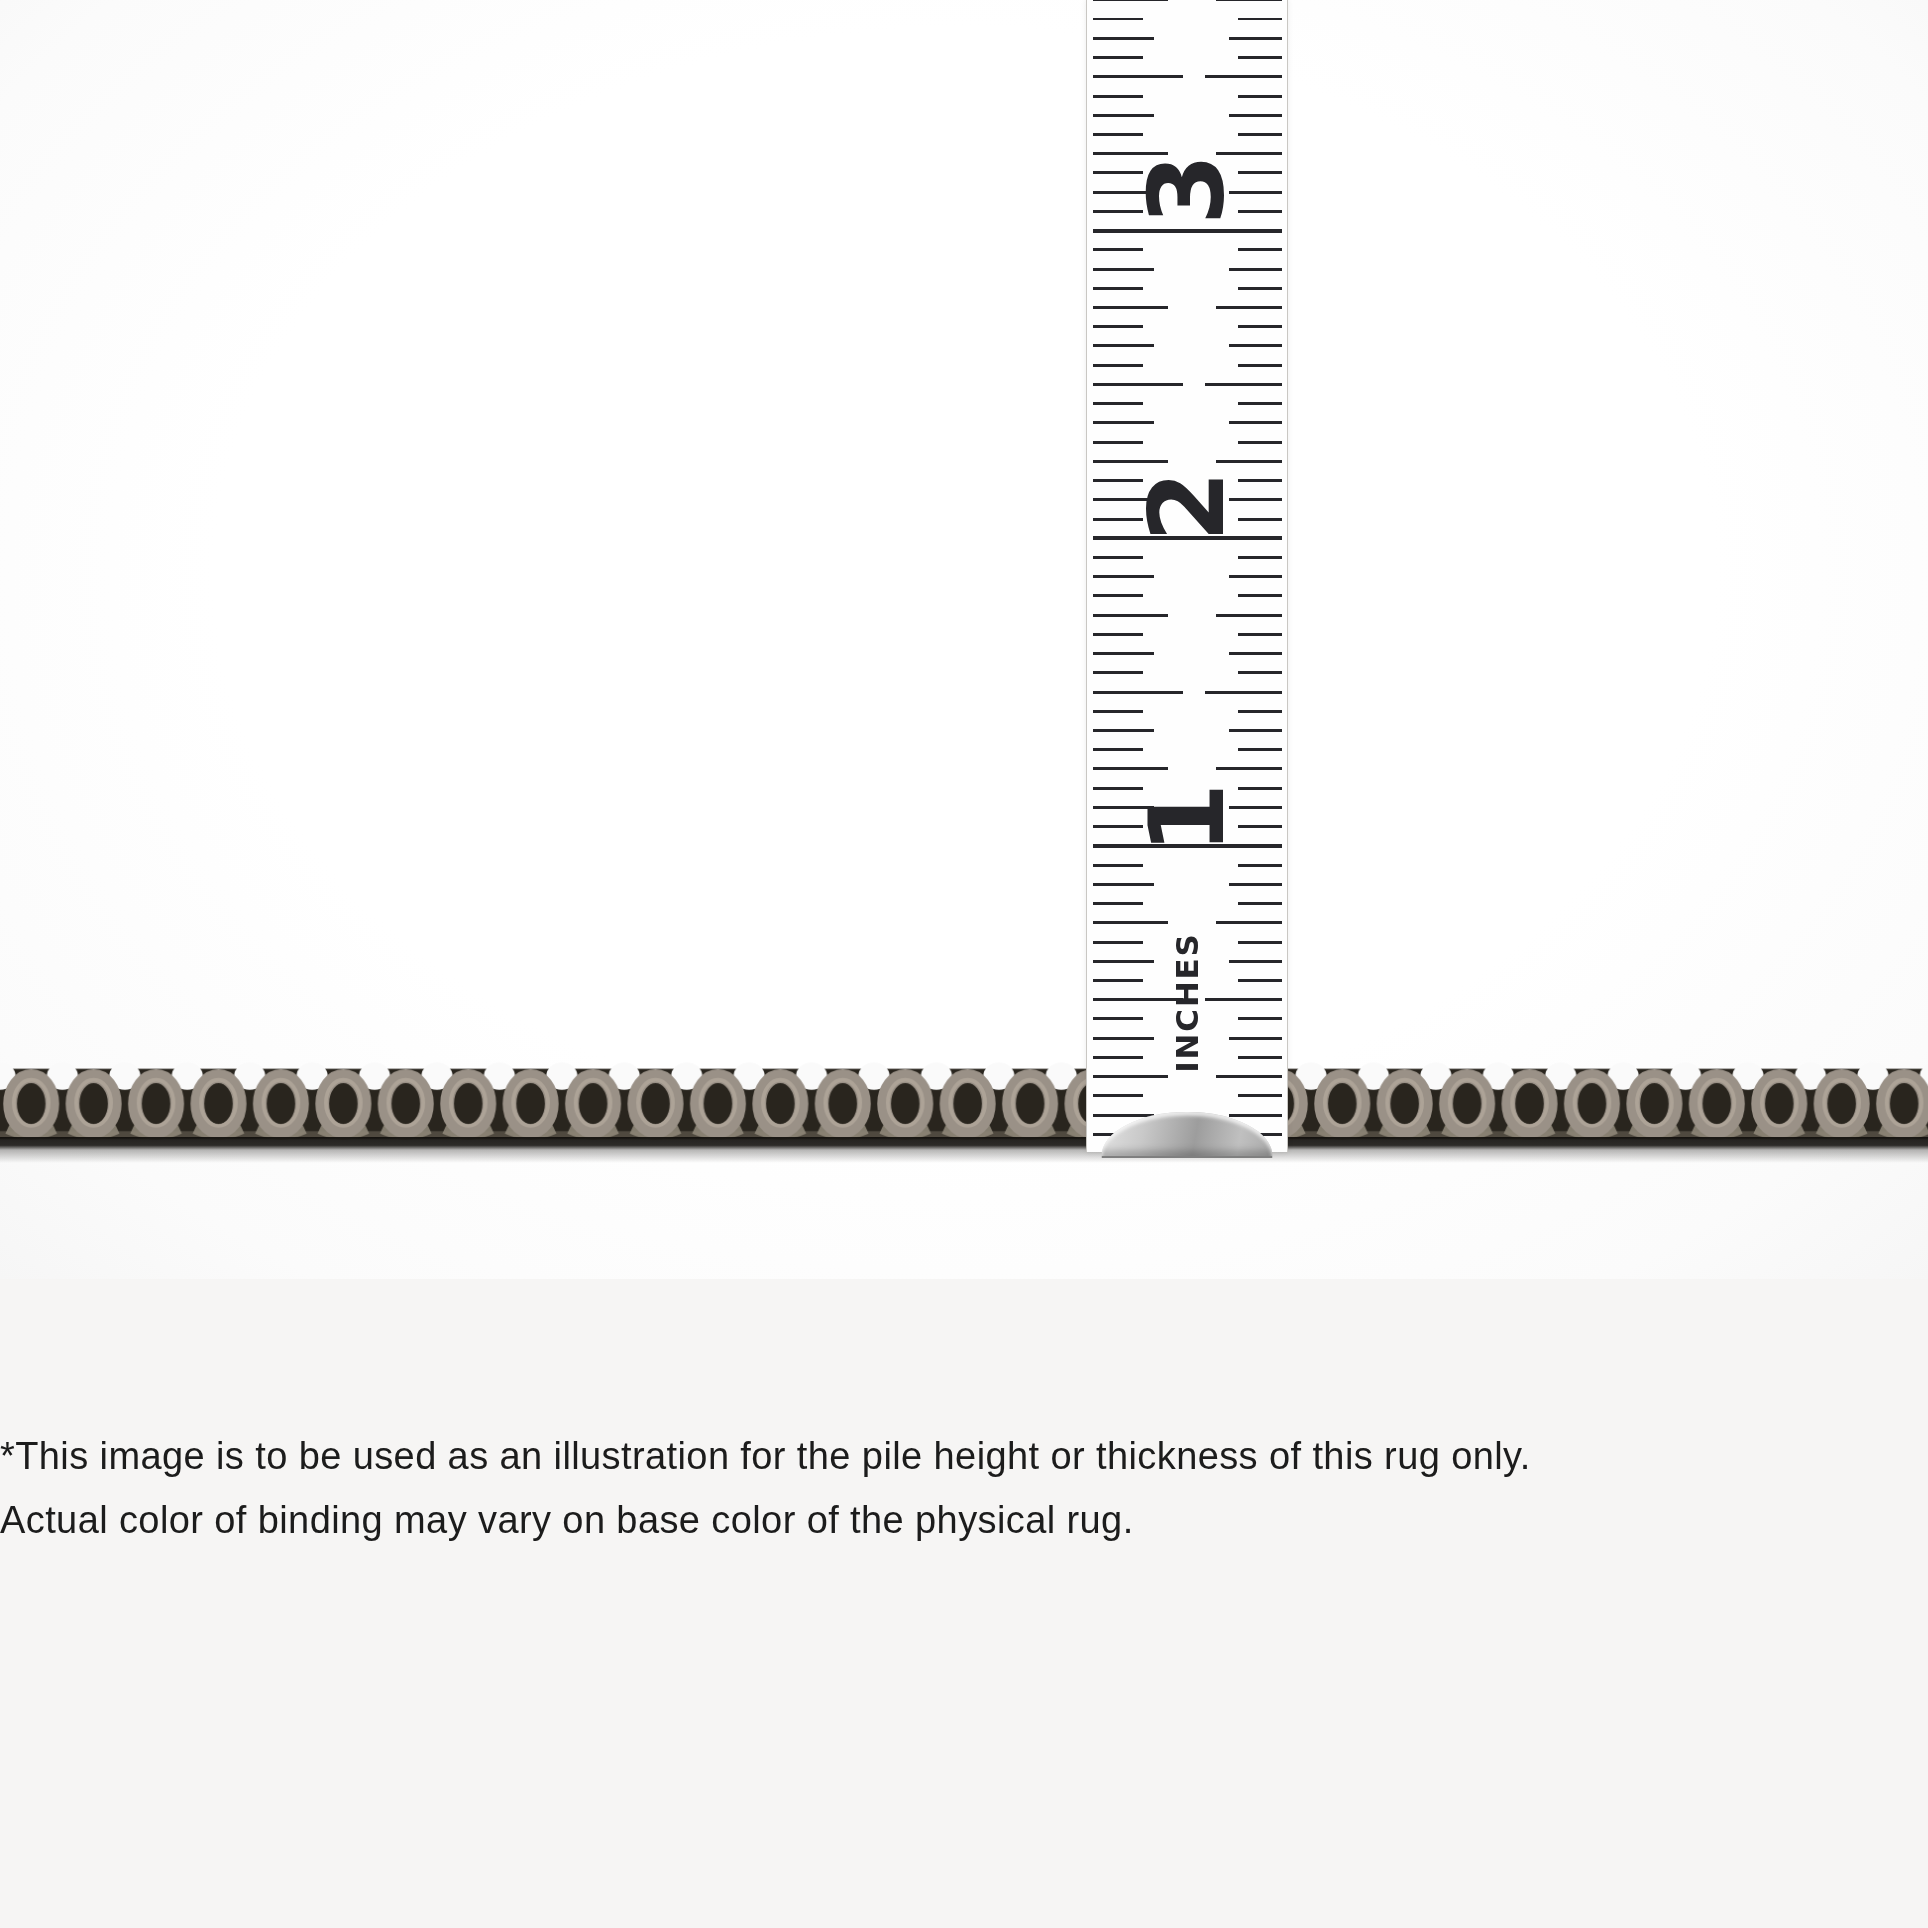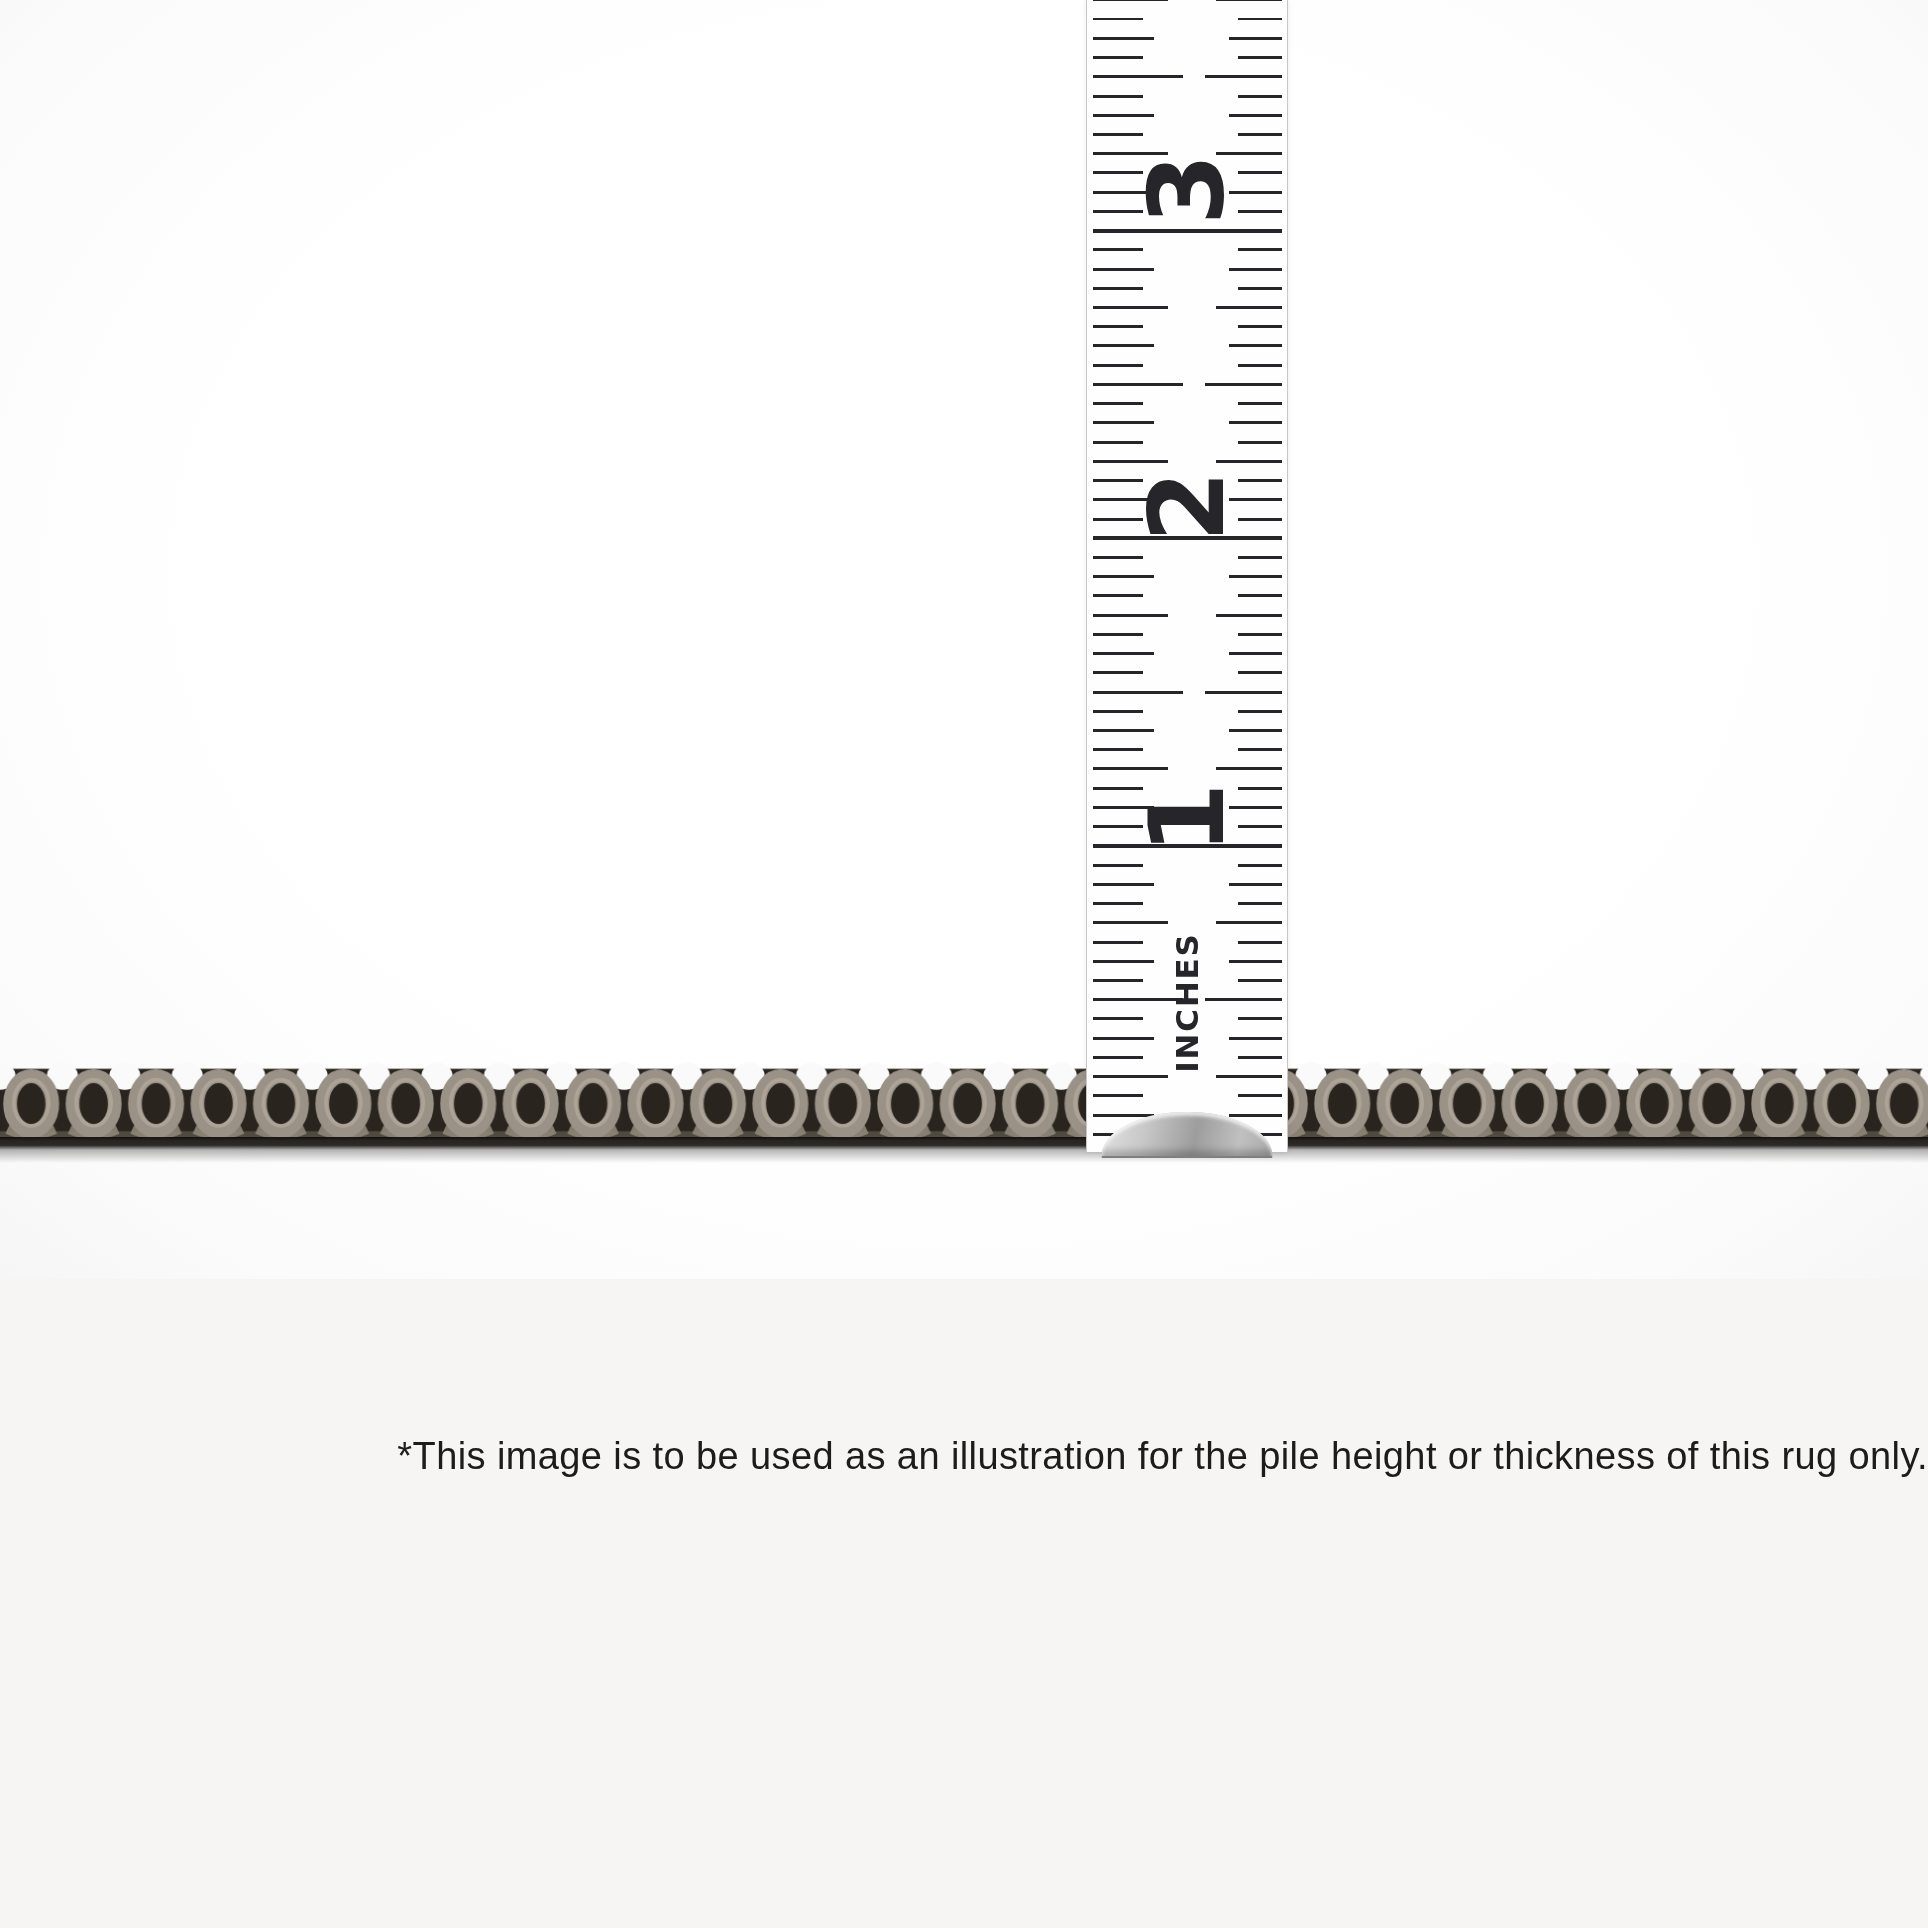--- a/index.html
+++ b/index.html
@@ -56,21 +56,21 @@
     border-radius:85px 85px 0 0 / 44px 44px 0 0;
     border-bottom:2.8px solid #7f7f7f;
     box-shadow:inset 0 3.7px 3.7px rgba(255,255,255,0.75), inset 0 -5.5px 7.3px rgba(0,0,0,0.22);
   }
   
   .caption-panel{
     position:absolute;left:0;top:1279px;width:1928px;height:649px;
     background:var(--panel);
   }
   .caption-text{
-    padding-top:145px;text-align:right;color:var(--caption-ink);
+    padding-top:145px;text-align:left;color:var(--caption-ink);
     font-size:38px;line-height:64px;letter-spacing:0.4px;
   }
   .caption-text p{margin:0;}
 </style>
 </head>
 <body>
 
 <div class="stage">
 
   <div class="photo-area">
@@ -224,17 +224,18 @@
 
       <div class="ruler-unit">INCHES</div>
 
       <div class="metal-tip"></div>
     </div>
   </div>
 
   <div class="caption-panel">
     <div class="caption-text">
       <p>*This image is to be used as an illustration for the pile height or thickness of this rug only.</p>
+      <p>Actual color of binding may vary on base color of the physical rug.</p>
     </div>
   </div>
 
 </div>
 
 
 </body></html>

